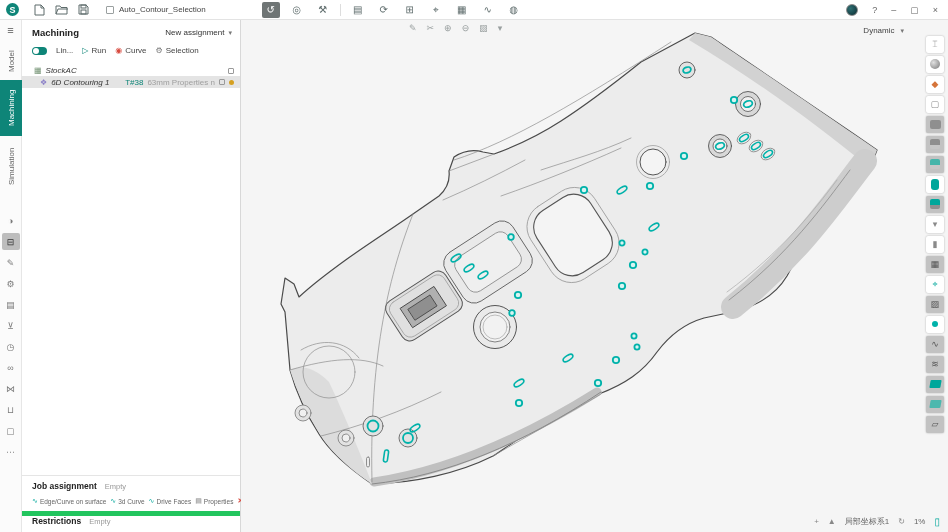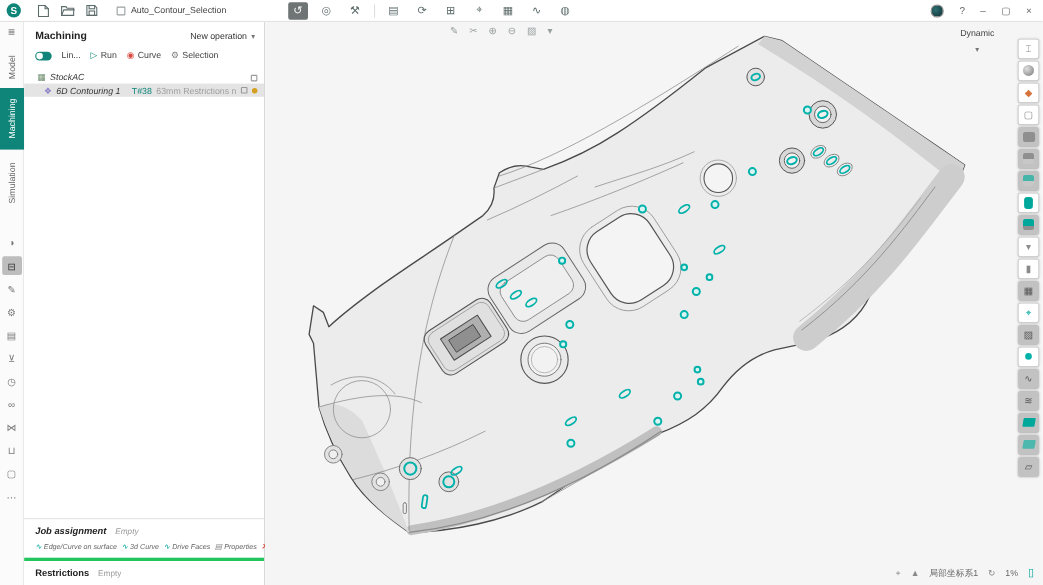--- a/index.html
+++ b/index.html
@@ -60,37 +60,37 @@
   .trow .lbl { color:#333;font-style:italic; }
   .trow .spacer { flex:1; }
   .chk { width:6px; height:6px; border:1px solid #9a9a9a; border-radius:1px; flex:0 0 auto; }
   .trow2 { height:12px; background:#e4e4e4; padding-left:18px; }
   .toolid { color:#0e8578; }
   .tooldesc { color:#9e9e9e; }
   .dot { width:5px; height:5px; border-radius:50%; background:#d5a021; flex:0 0 auto; }
   .ic-stock { color:#6f8f6f; font-size:8px; }
   .ic-op { color:#8a7fc7; font-size:8px; }
   .panel-fill { flex:1; }
-  .section { border-top:1px solid #e5e5e5; padding:5px 8px 4px 10px;font-style:italic; }
+  .section { border-top:1px solid #e5e5e5; padding:5px 8px 4px 10px; }
   .sec-head { display:flex; align-items:baseline; gap:8px; }
   .sec-title { font-size:8.5px; font-weight:bold; color:#222; }
   .sec-status { color:#999; font-size:7.5px; }
   .job-btns { display:flex; align-items:center; gap:4px; padding:6px 0 2px 0; flex-wrap:nowrap; }
   .jbtn { display:flex; align-items:center; gap:2px; color:#666; font-size:6.5px; white-space:nowrap; }
   .jbtn .ic { color:#00a79b; font-size:7px; }
   .jbtn .ic.gray { color:#8a8a8a; }
   .jbtn .ic.red { color:#d84b40; font-weight:bold; }
-  .restrictions { border-top:3px solid #22c55e; padding:6px 8px 6px 10px; display:flex; gap:8px; align-items:baseline; }
+  .restrictions { border-top:5px solid #22c55e; padding:0 8px 6px 10px; display:flex; gap:8px; align-items:baseline; }
 
   
   .viewport { position:absolute; top:20px; left:241px; right:0; bottom:0; background:#f5f5f5; }
   .vp-toolbar { position:absolute; top:3px; left:168px; display:flex; gap:10px; align-items:center; z-index:5; }
   .vpico { font-size:9px; color:#9aa0a0; }
   .vp-mode { position:absolute; top:6px; right:44px; display:flex; gap:6px; align-items:center; z-index:5;
-             font-size:8px; color:#444;flex-direction:column; }
+             font-size:8px; color:#444; }
   .vp-mode .caret { font-size:7px; color:#777; }
   .scene { position:absolute; inset:0; }
   .statusbar { position:absolute; bottom:5px; right:8px; display:flex; align-items:center; gap:9px; z-index:5;
                font-size:8px; color:#666; }
   .st-ic { color:#888; font-size:8px; }
   .st-frame { color:#00a79b; font-size:10px; }
 
   
   .right-rail { position:absolute; top:14px; right:2px; width:22px; display:flex; flex-direction:column;
                 align-items:center; z-index:6; }
@@ -183,21 +183,21 @@
       <span class="rico">⊔</span>
       <span class="rico">▢</span>
       <span class="rico">⋯</span>
     </div>
   </div>
 
   <div class="left-panel">
     <div class="panel-head">
       <span class="panel-title">Machining</span>
       <span class="newop">
-        <span>New operation</span>
+        <span>New assignment</span>
         <span class="caret">▾</span>
       </span>
     </div>
 
     <div class="controls">
       <span class="toggle"></span>
       <span class="ctl">
           <span>Lin...</span>
         </span>
       <span class="ctl">
@@ -219,21 +219,21 @@
         <span class="ic-stock">▦</span>
         <span class="lbl">StockAC</span>
         <span class="spacer"></span>
         <span class="chk"></span>
       </div>
       <div class="trow trow2">
         <span class="ic-op">❖</span>
         <span class="lbl">6D Contouring 1</span>
         <span class="spacer"></span>
         <span class="toolid">T#38</span>
-        <span class="tooldesc">63mm Restrictions n</span>
+        <span class="tooldesc">63mm Properties n</span>
         <span class="chk"></span>
         <span class="dot"></span>
       </div>
     </div>
 
     <div class="panel-fill"></div>
 
     <div class="section">
       <div class="sec-head">
         <span class="sec-title">Job assignment</span>

